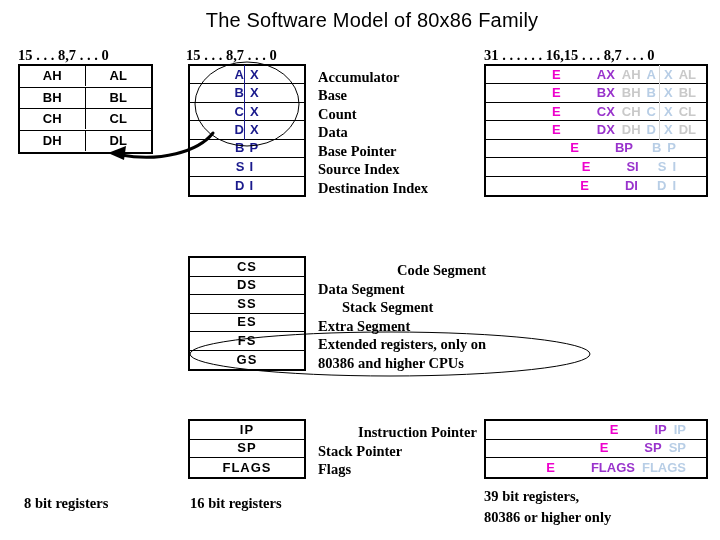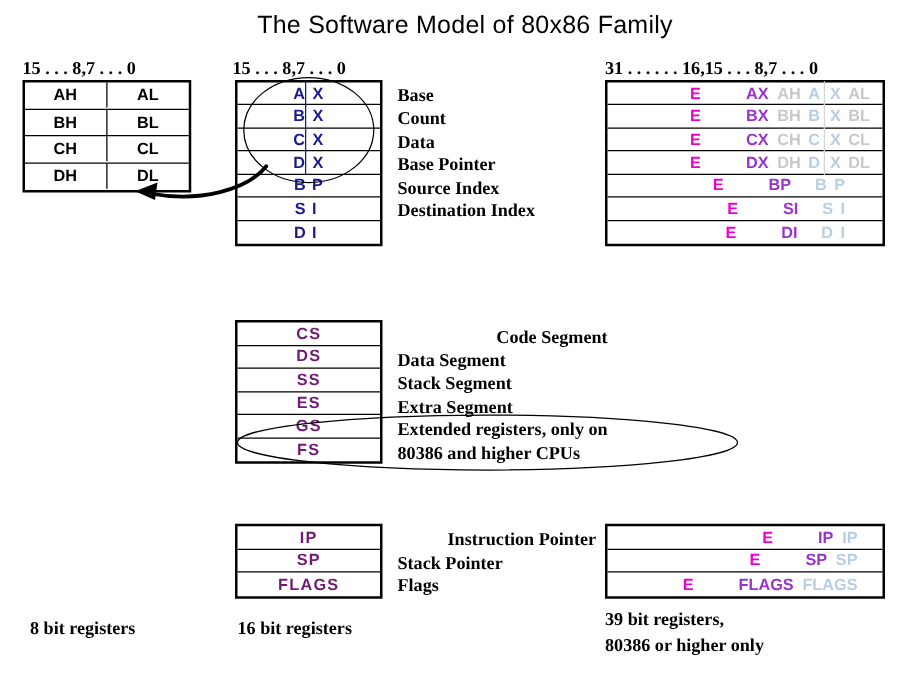--- a/index.html
+++ b/index.html
@@ -93,21 +93,21 @@
     line-height: 20px;
   }
   .r16 .hi { display: inline-block; width: 18px; text-align: right; }
   .r16 .lo { display: inline-block; width: 18px; text-align: left; padding-left: 5px; }
   .r16.split .lo { border-left: 1px solid #1a1a8c; }
 
   .r16solo {
     font-family: "Liberation Sans", sans-serif;
     font-weight: bold;
     font-size: 13px;
-    color: #701a75;
+    color: #000000;
     text-align: center;
     width: 100%;
     line-height: 20px;
     letter-spacing: 1px;
   }
 
   
   .r32 {
     display: flex;
     align-items: center;
@@ -222,20 +222,21 @@
       </div>
       <div class="regrow" style="height: 18.4286px;">
         <div class="r16">
           <span class="hi">D</span>
           <span class="lo">I</span>
         </div>
       </div>
     </div>
 
   <div class="desc" id="desc16gen" style="left:318px; top:66px;">
+      <div style="height: 18.4286px;">Accumulator</div>
       <div style="height: 18.4286px;">Base</div>
       <div style="height: 18.4286px;">Count</div>
       <div style="height: 18.4286px;">Data</div>
       <div style="height: 18.4286px;">Base Pointer</div>
       <div style="height: 18.4286px;">Source Index</div>
       <div style="height: 18.4286px;">Destination Index</div>
     </div>
 
   <div class="bithdr" style="left:484px; top:47px;">31 . . . . . . 16,15 . . . 8,7 . . . 0</div>
 
@@ -312,31 +313,31 @@
       <div class="regrow" style="height: 18.5px;">
         <span class="r16solo">DS</span>
       </div>
       <div class="regrow" style="height: 18.5px;">
         <span class="r16solo">SS</span>
       </div>
       <div class="regrow" style="height: 18.5px;">
         <span class="r16solo">ES</span>
       </div>
       <div class="regrow" style="height: 18.5px;">
+        <span class="r16solo">FS</span>
+      </div>
+      <div class="regrow" style="height: 18.5px;">
         <span class="r16solo">GS</span>
-      </div>
-      <div class="regrow" style="height: 18.5px;">
-        <span class="r16solo">FS</span>
       </div>
     </div>
 
   <div class="desc" id="desc16seg" style="left:318px; top:259px;">
       <div style="height: 18.5px; text-align: right;">Code Segment</div>
       <div style="height: 18.5px;">Data Segment</div>
-      <div style="height: 18.5px;">Stack Segment</div>
+      <div style="height: 18.5px; margin-left: 24px;">Stack Segment</div>
       <div style="height: 18.5px;">Extra Segment</div>
       <div style="height: 18.5px;">Extended registers, only on</div>
       <div style="height: 18.5px;">80386 and higher CPUs</div>
     </div>
 
   <div class="regbox" id="tbl16ptr" style="left:188px; top:419px; width:118px; height:60px;">
       <div class="regrow" style="height: 18.6667px;">
         <span class="r16solo">IP</span>
       </div>
       <div class="regrow" style="height: 18.6667px;">

